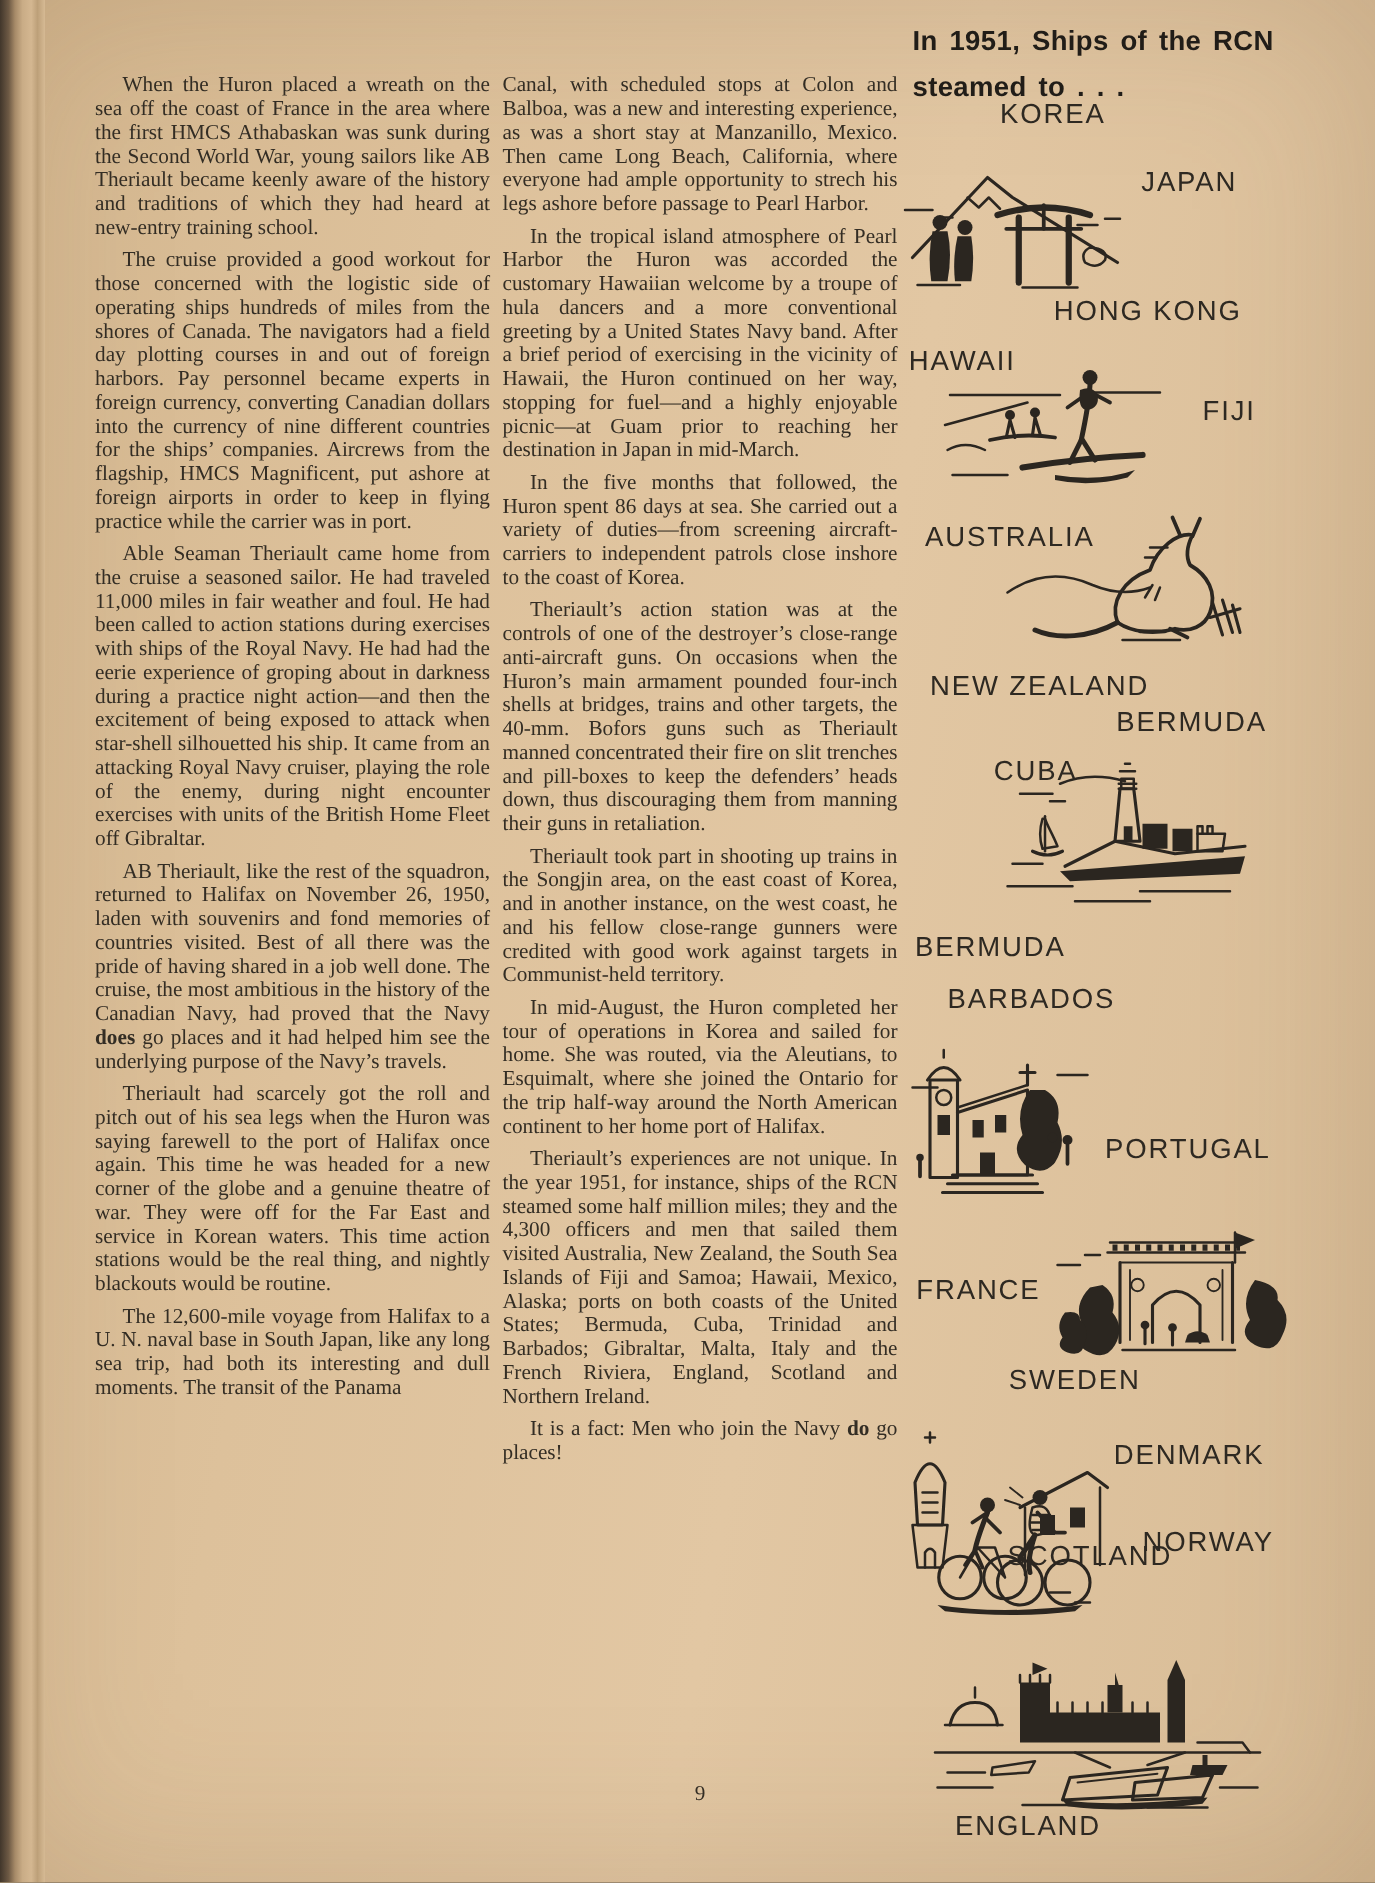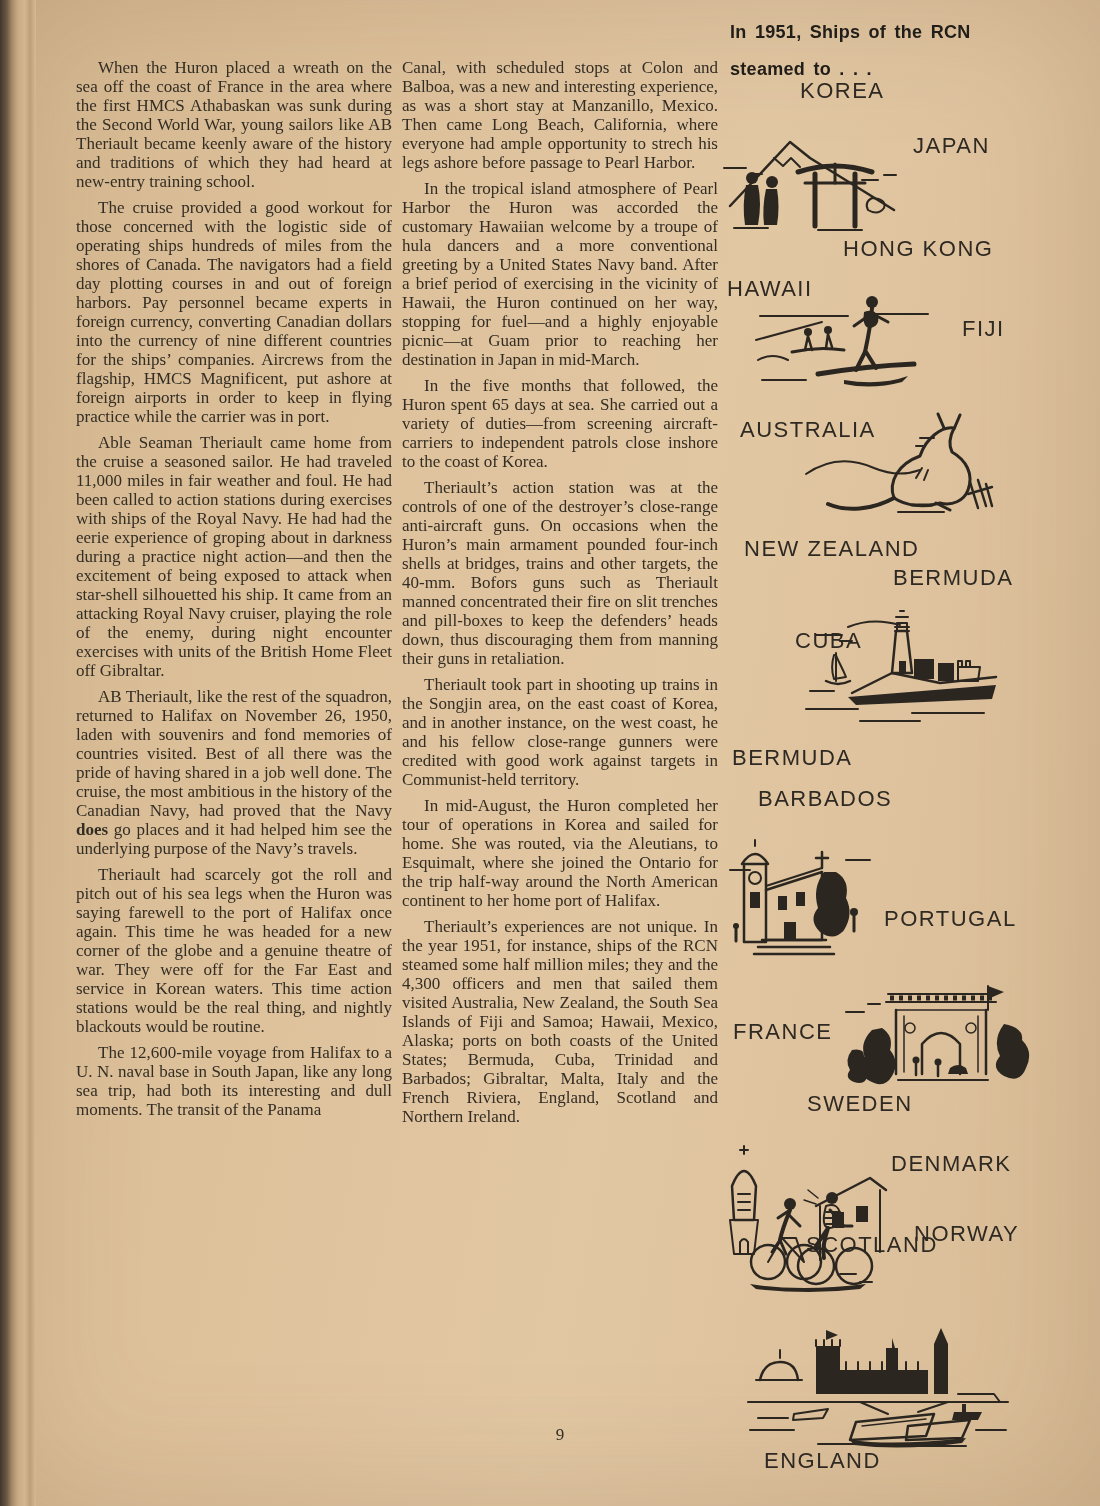--- a/index.html
+++ b/index.html
@@ -18,21 +18,21 @@
     color:#332d24; font-size:17px; line-height:19px;
     text-align:justify; text-justify:inter-word;
   }
   .col1 { left:76px; }
   .col2 { left:402px; }
   .col p { margin:0 0 7px 0; text-indent:22px; }
   .col p.noindent { text-indent:0; }
   .headline {
     position:absolute; left:730px; top:14px; width:360px;
     font-family:"Liberation Sans", sans-serif; font-weight:bold;
-    font-size:18px; line-height:37px; letter-spacing:.3px; word-spacing:3px;
+    font-size:22px; line-height:37px; letter-spacing:.3px; word-spacing:3px;
     color:#211d18;
   }
   .country {
     position:absolute; white-space:nowrap;
     font-family:"Liberation Sans", sans-serif; font-weight:normal;
     font-size:22px; letter-spacing:1.5px; color:#2e2922;
   }
   .ill { position:absolute; }
   .ill svg { display:block; }
   .pageno {
@@ -53,43 +53,44 @@
     <p>Able Seaman Theriault came home from the cruise a seasoned sailor. He had traveled 11,000 miles in fair weather and foul. He had been called to action stations during exercises with ships of the Royal Navy. He had had the eerie experience of groping about in darkness during a practice night action—and then the excitement of being exposed to attack when star-shell silhouetted his ship. It came from an attacking Royal Navy cruiser, playing the role of the enemy, during night encounter exercises with units of the British Home Fleet off Gibraltar.</p>
     <p><span>AB Theriault, like the rest of the squadron, returned to Halifax on November 26, 1950, laden with souvenirs and fond memories of countries visited. Best of all there was the pride of having shared in a job well done. The cruise, the most ambitious in the history of the Canadian Navy, had proved that the Navy </span><b>does</b><span> go places and it had helped him see the underlying purpose of the Navy’s travels.</span></p>
     <p>Theriault had scarcely got the roll and pitch out of his sea legs when the Huron was saying farewell to the port of Halifax once again. This time he was headed for a new corner of the globe and a genuine theatre of war. They were off for the Far East and service in Korean waters. This time action stations would be the real thing, and nightly blackouts would be routine.</p>
     <p>The 12,600-mile voyage from Halifax to a U. N. naval base in South Japan, like any long sea trip, had both its interesting and dull moments. The transit of the Panama</p>
   </section>
 
   
   <section class="col col2">
     <p class="noindent">Canal, with scheduled stops at Colon and Balboa, was a new and interesting experience, as was a short stay at Manzanillo, Mexico. Then came Long Beach, California, where everyone had ample opportunity to strech his legs ashore before passage to Pearl Harbor.</p>
     <p>In the tropical island atmosphere of Pearl Harbor the Huron was accorded the customary Hawaiian welcome by a troupe of hula dancers and a more conventional greeting by a United States Navy band. After a brief period of exercising in the vicinity of Hawaii, the Huron continued on her way, stopping for fuel—and a highly enjoyable picnic—at Guam prior to reaching her destination in Japan in mid-March.</p>
-    <p>In the five months that followed, the Huron spent 65 days at sea. She carried out a variety of duties—from screening aircraft-carriers to independent patrols close inshore to the coast of Korea.</p>
+    <p>In the five months that followed, the Huron spent 86 days at sea. She carried out a variety of duties—from screening aircraft-carriers to independent patrols close inshore to the coast of Korea.</p>
     <p>Theriault’s action station was at the controls of one of the destroyer’s close-range anti-aircraft guns. On occasions when the Huron’s main armament pounded four-inch shells at bridges, trains and other targets, the 40-mm. Bofors guns such as Theriault manned concentrated their fire on slit trenches and pill-boxes to keep the defenders’ heads down, thus discouraging them from manning their guns in retaliation.</p>
     <p>Theriault took part in shooting up trains in the Songjin area, on the east coast of Korea, and in another instance, on the west coast, he and his fellow close-range gunners were credited with good work against targets in Communist-held territory.</p>
     <p>In mid-August, the Huron completed her tour of operations in Korea and sailed for home. She was routed, via the Aleutians, to Esquimalt, where she joined the Ontario for the trip half-way around the North American continent to her home port of Halifax.</p>
     <p>Theriault’s experiences are not unique. In the year 1951, for instance, ships of the RCN steamed some half million miles; they and the 4,300 officers and men that sailed them visited Australia, New Zealand, the South Sea Islands of Fiji and Samoa; Hawaii, Mexico, Alaska; ports on both coasts of the United States; Bermuda, Cuba, Trinidad and Barbados; Gibraltar, Malta, Italy and the French Riviera, England, Scotland and Northern Ireland.</p>
+    <p><span>It is a fact: Men who join the Navy </span><b>do</b><span> go places!</span></p>
   </section>
 
   
   <aside style="display:contents">
     <h2 class="headline" style="margin:0">
       <span>In 1951, Ships of the RCN</span><br>
       <span>steamed to . . .</span>
     </h2>
 
     <div class="country" style="left:800px;top:78px">KOREA</div>
     <div class="country" style="left:913px;top:133px">JAPAN</div>
     <div class="country" style="left:843px;top:236px">HONG KONG</div>
     <div class="country" style="left:727px;top:276px">HAWAII</div>
     <div class="country" style="left:962px;top:316px">FIJI</div>
     <div class="country" style="left:740px;top:417px">AUSTRALIA</div>
     <div class="country" style="left:744px;top:536px">NEW ZEALAND</div>
     <div class="country" style="left:893px;top:565px">BERMUDA</div>
-    <div class="country" style="left:795px;top:628px">CUBA</div>
+    <div class="country" style="left:795px;top:604px">CUBA</div>
     <div class="country" style="left:732px;top:745px">BERMUDA</div>
     <div class="country" style="left:758px;top:786px">BARBADOS</div>
     <div class="country" style="left:884px;top:906px">PORTUGAL</div>
     <div class="country" style="left:733px;top:1019px">FRANCE</div>
     <div class="country" style="left:807px;top:1091px">SWEDEN</div>
     <div class="country" style="left:891px;top:1151px">DENMARK</div>
     <div class="country" style="left:914px;top:1221px">NORWAY</div>
     <div class="country" style="left:806px;top:1232px">SCOTLAND</div>
     <div class="country" style="left:764px;top:1448px">ENGLAND</div>
 

